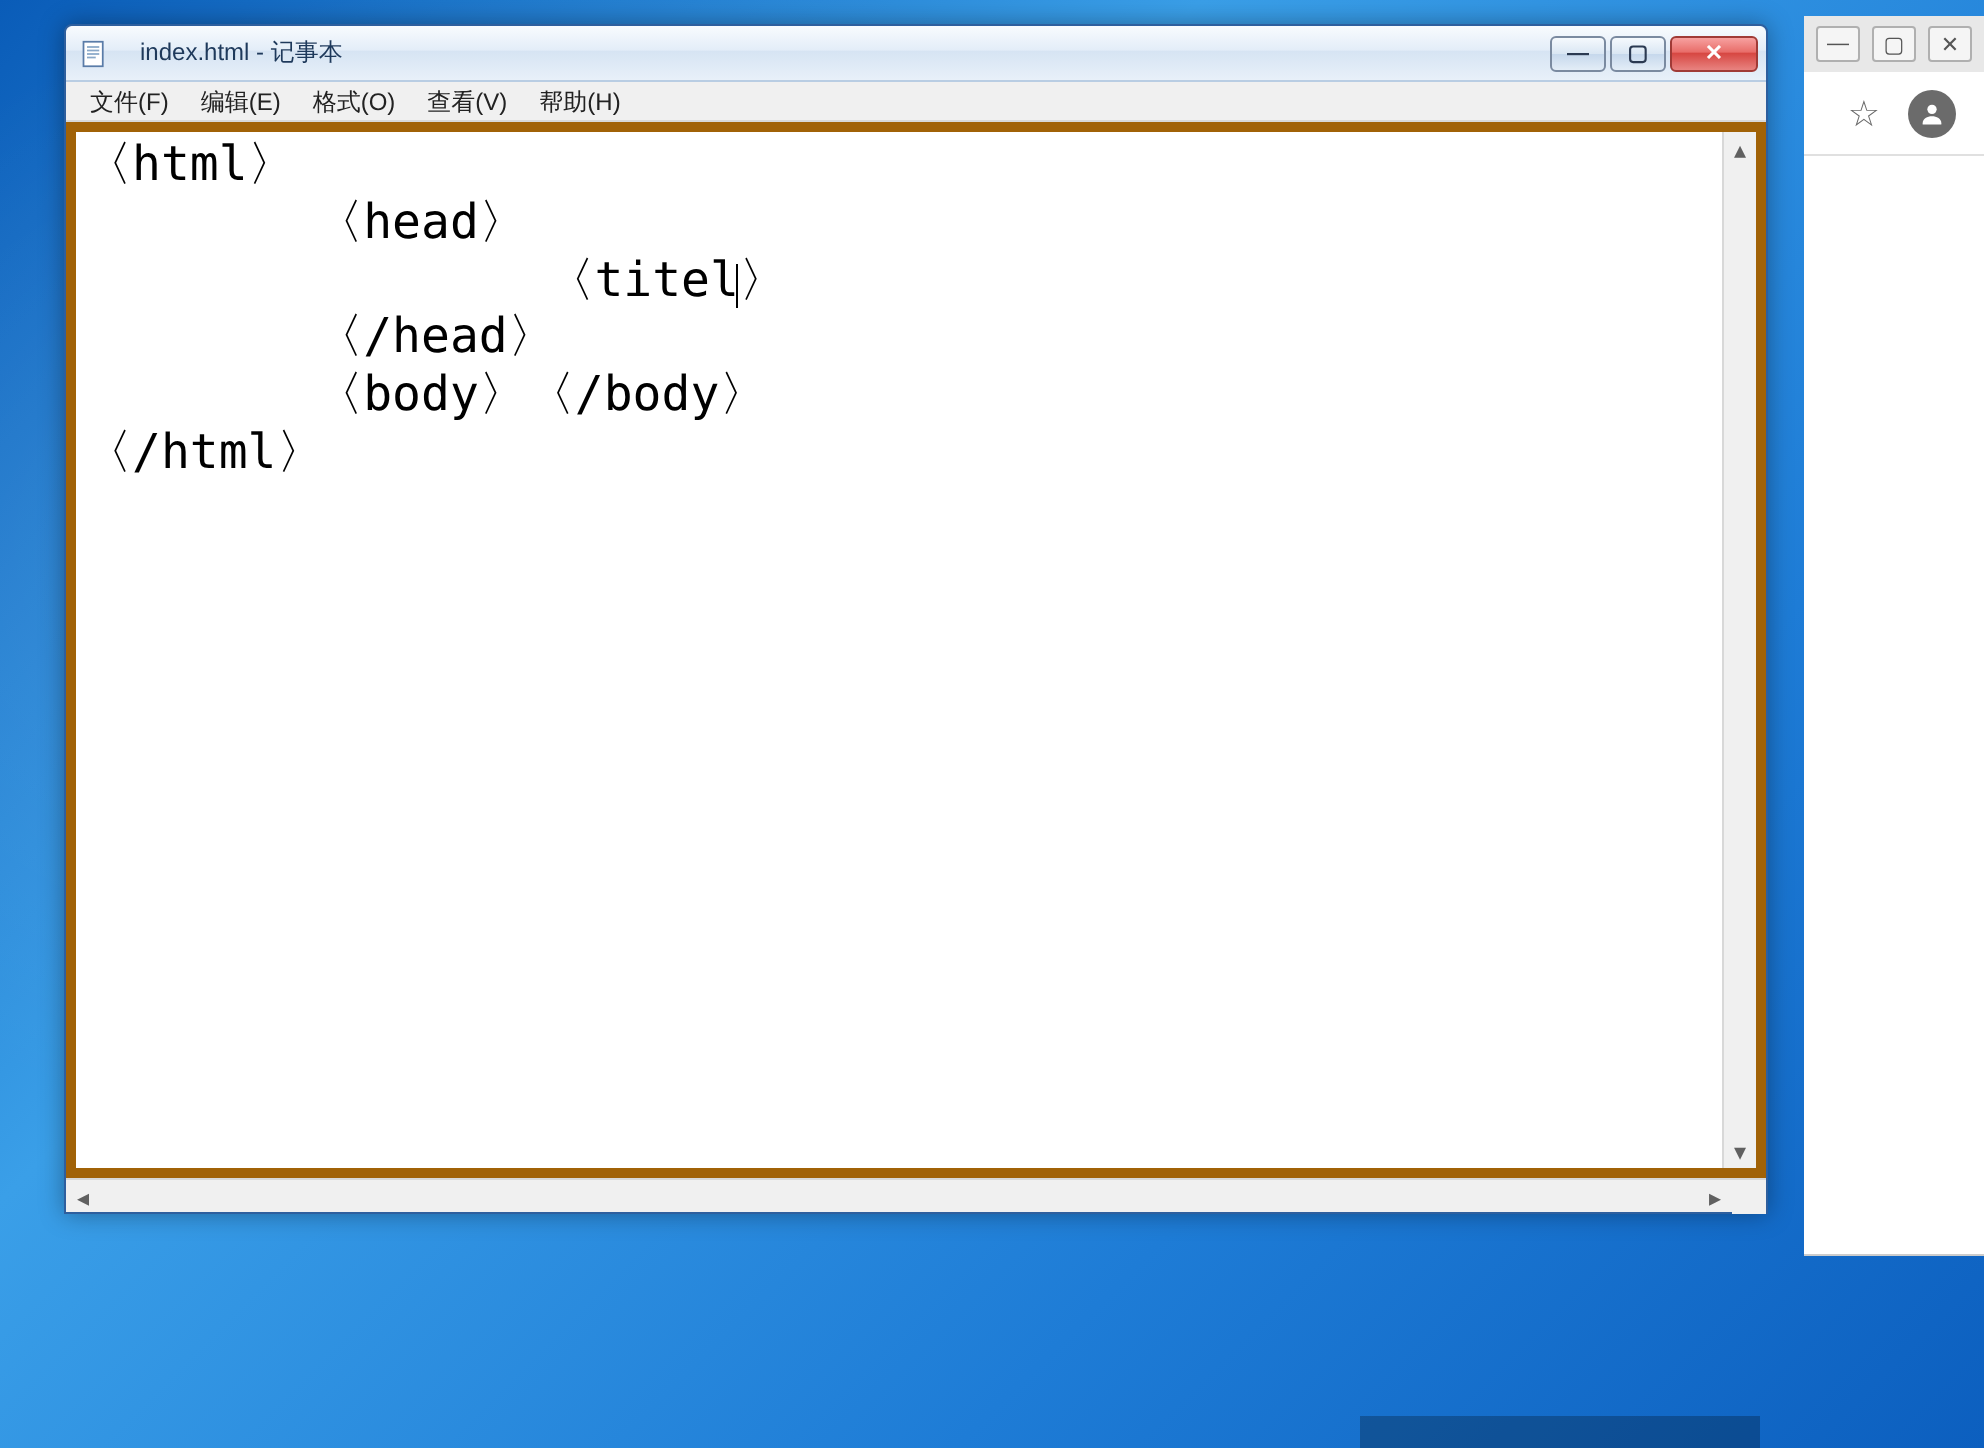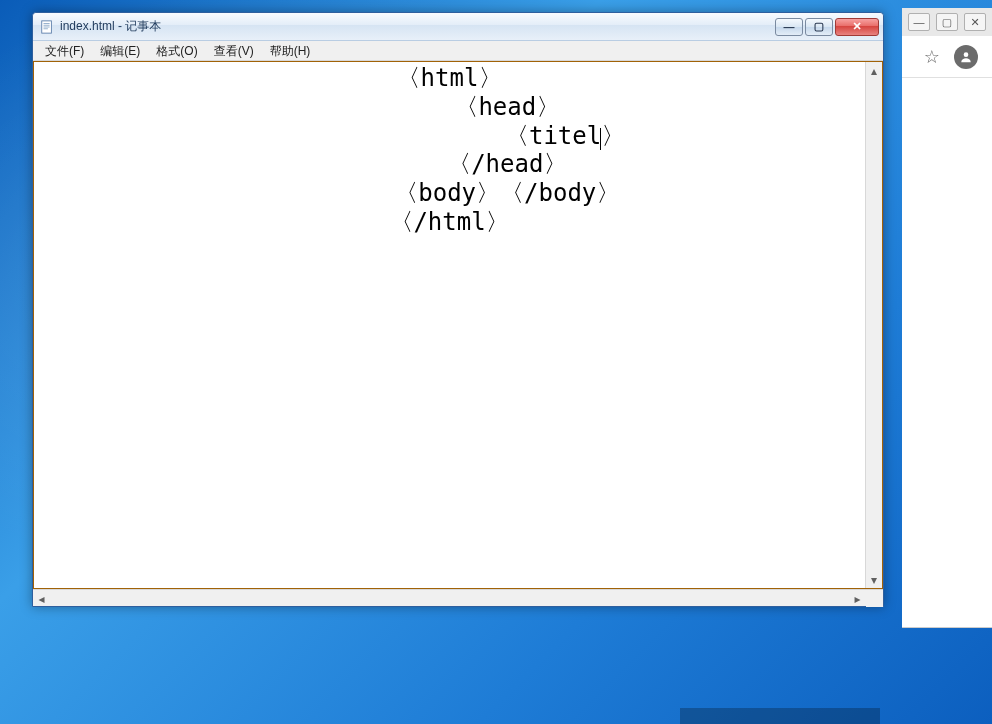--- a/index.html
+++ b/index.html
@@ -32,20 +32,21 @@
   flex-direction: column;
 }
 .titlebar {
   height: 28px;
   background: linear-gradient(to bottom, #f8fbfe 0%, #e3edf8 45%, #d6e4f3 46%, #e8f0f9 100%);
   border-bottom: 1px solid #b9cde3;
   display: flex;
   align-items: center;
   padding: 0 4px 0 6px;
   border-radius: 4px 4px 0 0;
+  gap: 10px;
 }
 .titlebar-icon {
   width: 16px;
   height: 16px;
   margin-right: 5px;
   display: flex;
   align-items: center;
   justify-content: center;
 }
 .titlebar-title {
@@ -87,25 +88,24 @@
   border-bottom: 1px solid #d8d8d8;
 }
 .menu-item {
   padding: 2px 8px;
   color: #222;
   cursor: pointer;
 }
 .editor-container {
   flex: 1;
   background: #fff;
-  border: 1px solid #a16207;
+  border: 5px solid #a16207;
   margin: 0;
   display: flex;
   position: relative;
-  text-align: center;
 }
 .editor-text {
   flex: 1;
   padding: 2px 4px;
   font-family: "SimSun", "NSimSun", monospace;
   font-size: 24px;
   line-height: 1.2;
   white-space: pre;
   color: #000;
   overflow: hidden;

